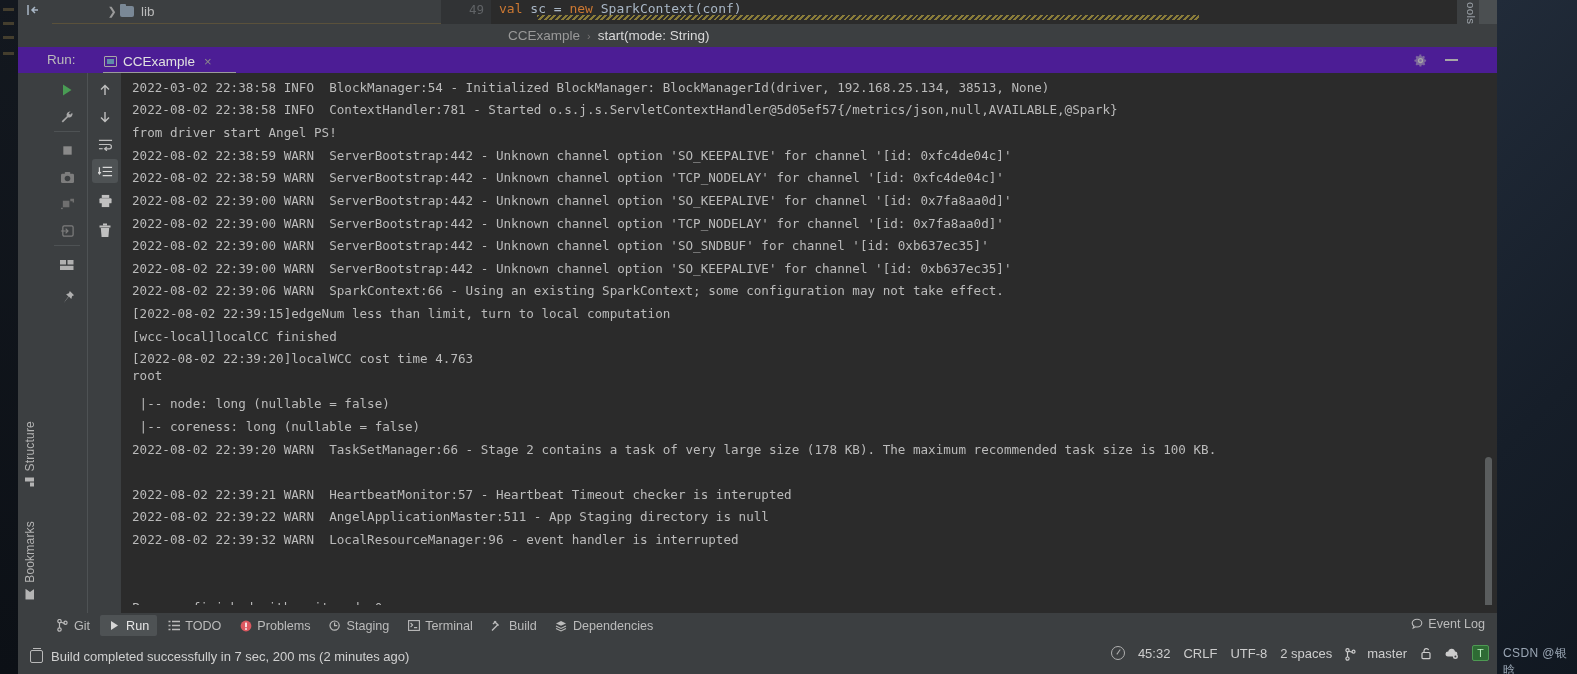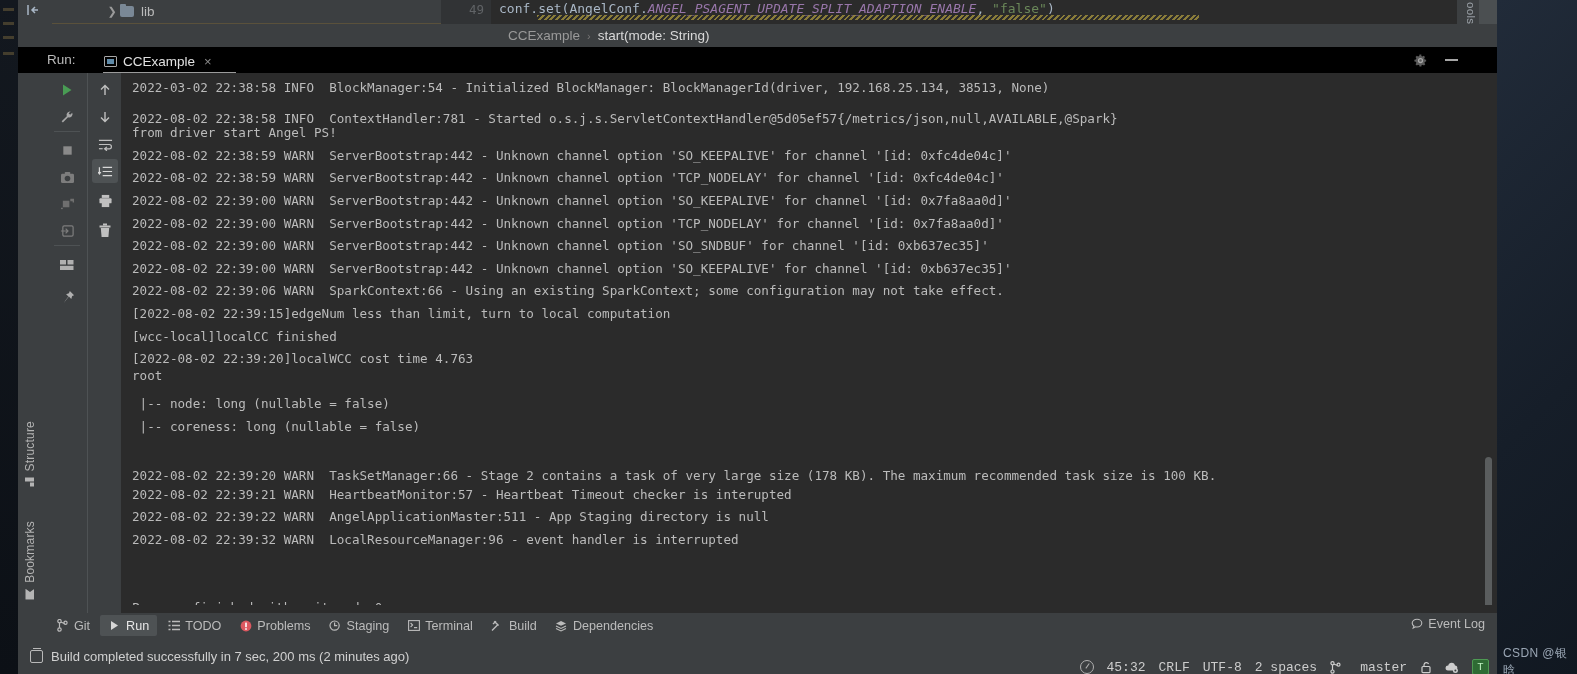--- a/index.html
+++ b/index.html
@@ -103,21 +103,21 @@
     position:absolute; left:0; top:24px; width:1479px; height:23px;
     background:#3c3f41; display:flex; align-items:center; z-index:5;
   }
   .breadcrumb .bc-wrap{ margin-left:490px; display:flex; align-items:center; gap:7px; font-size:13.5px;}
   .bc-cls{ color:#9a9a9a; }
   .bc-sep{ color:#777; font-size:11px; }
   .bc-mth{ color:#d8d8d8; }
 
   
   .run-header {
-    position:absolute; left:0; top:47px; width:1479px; height:26px; background:#000000;
+    position:absolute; left:0; top:47px; width:1479px; height:26px; background:#4c1d95;
   }
   .run-label {
     position:absolute; left:29px; top:5px; font-size:13.5px; color:#bbbbbb;
   }
   .run-tab {
     position:absolute; left:82px; top:2px; height:24px; display:flex; align-items:center; gap:6px;
     padding:0 4px;
   }
   .run-tab .tabic {
     width:13px; height:11px; border:1.5px solid #a7a7a7; border-radius:1px; position:relative;
@@ -202,22 +202,22 @@
 
   
   .statusbar {
     position:absolute; left:0; top:638px; width:1479px; height:36px; background:#3c3f41;
     display:flex; align-items:center;
   }
   .sb-left { display:flex; align-items:center; gap:8px; margin-left:12px; font-size:13px; color:#d0d0d0; }
   .sb-ic-build { width:13px;height:13px;border:1.4px solid #b9b9b9;border-radius:2px; position:relative;}
   .sb-ic-build::after{content:"";position:absolute;left:2px;top:-3px;width:8px;height:3px;border-top:1.4px solid #b9b9b9;}
   .sb-right {
-    position:absolute; right:8px; top:21px; display:flex; align-items:center; gap:13px;
-    font-size:13px; color:#cdcdcd;font-family:Liberation Mono, monospace;
+    position:absolute; right:8px; top:7px; display:flex; align-items:center; gap:13px;
+    font-size:13px; color:#cdcdcd;
   }
   .circ { width:14px;height:14px;border:1.4px solid #b0b0b0;border-radius:50%;position:relative;}
   .circ::after{content:"";position:absolute;left:6px;top:2px;width:1.4px;height:6px;background:#b0b0b0;transform:rotate(35deg);}
   .branch-ic{ width:11px;height:13px;position:relative;}
   .lock-ic{ width:11px;height:12px;position:relative;}
   .badge-t{
     width:17px;height:16px;background:#2e6b34;border:1px solid #4e9a53;border-radius:2px;
     color:#bdf0c0;font-size:10.5px;display:flex;align-items:center;justify-content:center;
   }
   .svgic { display:block; }
@@ -261,21 +261,20 @@
           <span>target</span>
         </div>
       </div>
 
       <div class="editor">
         <div class="ln-gutter">
           <div>49</div>
           <div>50</div>
         </div>
         <div class="code">
-          <div class="l"><span class="c-plain">conf.set(AngelConf.</span><span class="c-field">ANGEL_PSAGENT_UPDATE_SPLIT_ADAPTION_ENABLE</span><span class="c-plain">, </span><span class="c-str">"false"</span><span class="c-plain">)</span></div>
           <div class="l"><span class="c-kw">val </span><span class="c-plain">sc = </span><span class="c-kw">new </span><span class="c-plain">SparkContext(conf)</span></div>
         </div>
         <div class="squiggle"></div>
       </div>
 
       <div class="rt-strip">
         <div class="vtxt">ools</div>
       </div>
       <div class="rt-edge"></div>
     </div>
@@ -403,37 +402,37 @@
             <rect x="1.5" y="2.5" width="11" height="2" fill="#c0c0c0"></rect>
             <rect x="5" y="0.5" width="4" height="2" fill="#c0c0c0"></rect>
             <path d="M2.8 5h8.4l-.8 9H3.6z" fill="#c0c0c0"></path>
           </svg>
       </div>
     </div>
 
     <div class="console">
       <div id="console-lines">
           <div class="line" style="top: 7px;">2022-03-02 22:38:58 INFO  BlockManager:54 - Initialized BlockManager: BlockManagerId(driver, 192.168.25.134, 38513, None)</div>
-          <div class="line" style="top: 38px;">2022-08-02 22:38:58 INFO  ContextHandler:781 - Started o.s.j.s.ServletContextHandler@5d05ef57{/metrics/json,null,AVAILABLE,@Spark}</div>
+          <div class="line" style="top: 29px;">2022-08-02 22:38:58 INFO  ContextHandler:781 - Started o.s.j.s.ServletContextHandler@5d05ef57{/metrics/json,null,AVAILABLE,@Spark}</div>
           <div class="line" style="top: 52.2px;">from driver start Angel PS!</div>
           <div class="line" style="top: 74.8px;">2022-08-02 22:38:59 WARN  ServerBootstrap:442 - Unknown channel option 'SO_KEEPALIVE' for channel '[id: 0xfc4de04c]'</div>
           <div class="line" style="top: 97.4px;">2022-08-02 22:38:59 WARN  ServerBootstrap:442 - Unknown channel option 'TCP_NODELAY' for channel '[id: 0xfc4de04c]'</div>
           <div class="line" style="top: 120px;">2022-08-02 22:39:00 WARN  ServerBootstrap:442 - Unknown channel option 'SO_KEEPALIVE' for channel '[id: 0x7fa8aa0d]'</div>
           <div class="line" style="top: 142.6px;">2022-08-02 22:39:00 WARN  ServerBootstrap:442 - Unknown channel option 'TCP_NODELAY' for channel '[id: 0x7fa8aa0d]'</div>
           <div class="line" style="top: 165.2px;">2022-08-02 22:39:00 WARN  ServerBootstrap:442 - Unknown channel option 'SO_SNDBUF' for channel '[id: 0xb637ec35]'</div>
           <div class="line" style="top: 187.8px;">2022-08-02 22:39:00 WARN  ServerBootstrap:442 - Unknown channel option 'SO_KEEPALIVE' for channel '[id: 0xb637ec35]'</div>
           <div class="line" style="top: 210.4px;">2022-08-02 22:39:06 WARN  SparkContext:66 - Using an existing SparkContext; some configuration may not take effect.</div>
           <div class="line" style="top: 233px;">[2022-08-02 22:39:15]edgeNum less than limit, turn to local computation</div>
           <div class="line" style="top: 255.6px;">[wcc-local]localCC finished</div>
           <div class="line" style="top: 278.2px;">[2022-08-02 22:39:20]localWCC cost time 4.763</div>
           <div class="line" style="top: 295px;">root</div>
           <div class="line" style="top: 323.4px; text-align: center;"> |-- node: long (nullable = false)</div>
           <div class="line" style="top: 346px;"> |-- coreness: long (nullable = false)</div>
           <div class="line" style="top: 368.6px;"></div>
-          <div class="line" style="top: 395px;">2022-08-02 22:39:20 WARN  TaskSetManager:66 - Stage 2 contains a task of very large size (178 KB). The maximum recommended task size is 100 KB.</div>
+          <div class="line" style="top: 369px;">2022-08-02 22:39:20 WARN  TaskSetManager:66 - Stage 2 contains a task of very large size (178 KB). The maximum recommended task size is 100 KB.</div>
           <div class="line" style="top: 413.8px;">2022-08-02 22:39:21 WARN  HeartbeatMonitor:57 - Heartbeat Timeout checker is interupted</div>
           <div class="line" style="top: 436.4px;">2022-08-02 22:39:22 WARN  AngelApplicationMaster:511 - App Staging directory is null</div>
           <div class="line" style="top: 459px;">2022-08-02 22:39:32 WARN  LocalResourceManager:96 - event handler is interrupted</div>
           <div class="line" style="top: 481.6px;"></div>
           <div class="line" style="top: 504.2px;"></div>
           <div class="line" style="top: 526.8px;">Process finished with exit code 0</div>
         </div>
       <div class="vscroll-track">
         <div class="vscroll-thumb"></div>
       </div>
@@ -531,21 +530,21 @@
       <div class="sb-left">
         <span class="sb-ic-build"></span>
         <span>Build completed successfully in 7 sec, 200 ms (2 minutes ago)</span>
       </div>
       <div class="sb-right">
         <span class="circ"></span>
         <span>45:32</span>
         <span>CRLF</span>
         <span>UTF-8</span>
         <span>2 spaces</span>
-        <span style="display:flex;align-items:center;gap:19px">
+        <span style="display:flex;align-items:flex-end;gap:11px">
           <span class="branch-ic">
             <svg class="svgic" width="11" height="13" viewBox="0 0 11 13">
                 <circle cx="2.5" cy="2.2" r="1.6" fill="none" stroke="#cdcdcd" stroke-width="1.2"></circle>
                 <circle cx="2.5" cy="10.6" r="1.6" fill="none" stroke="#cdcdcd" stroke-width="1.2"></circle>
                 <circle cx="8.5" cy="3.7" r="1.5" fill="none" stroke="#cdcdcd" stroke-width="1.2"></circle>
                 <path d="M2.5 3.9v5M4.1 3.2c2 .8 3 1.1 3.9 1.1" stroke="#cdcdcd" stroke-width="1.2" fill="none"></path>
               </svg>
           </span>
           <span>master</span>
         </span>

